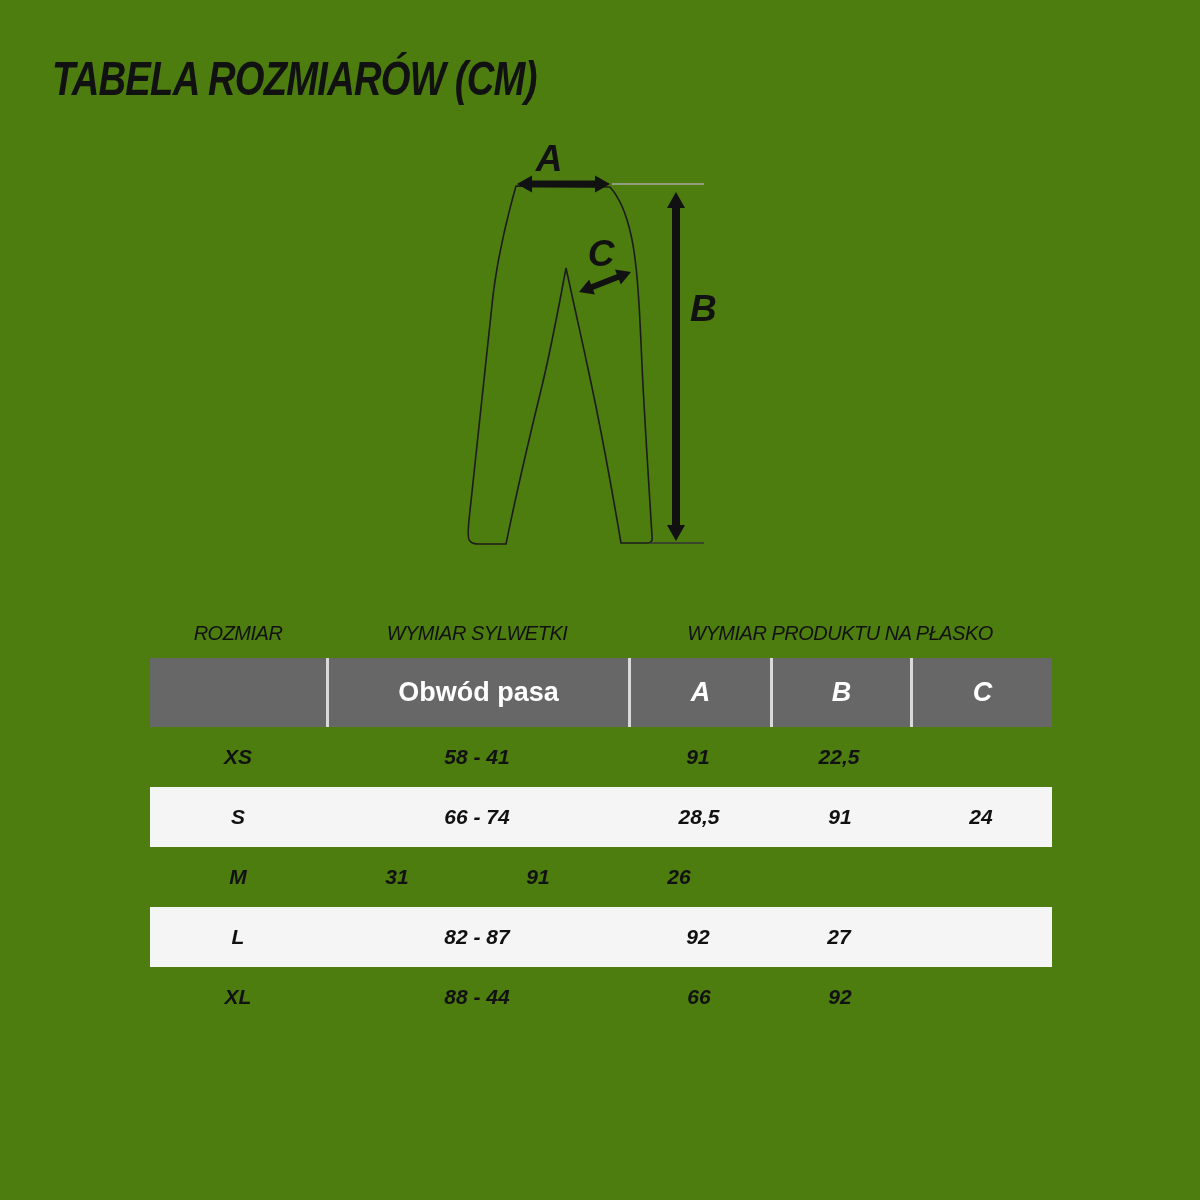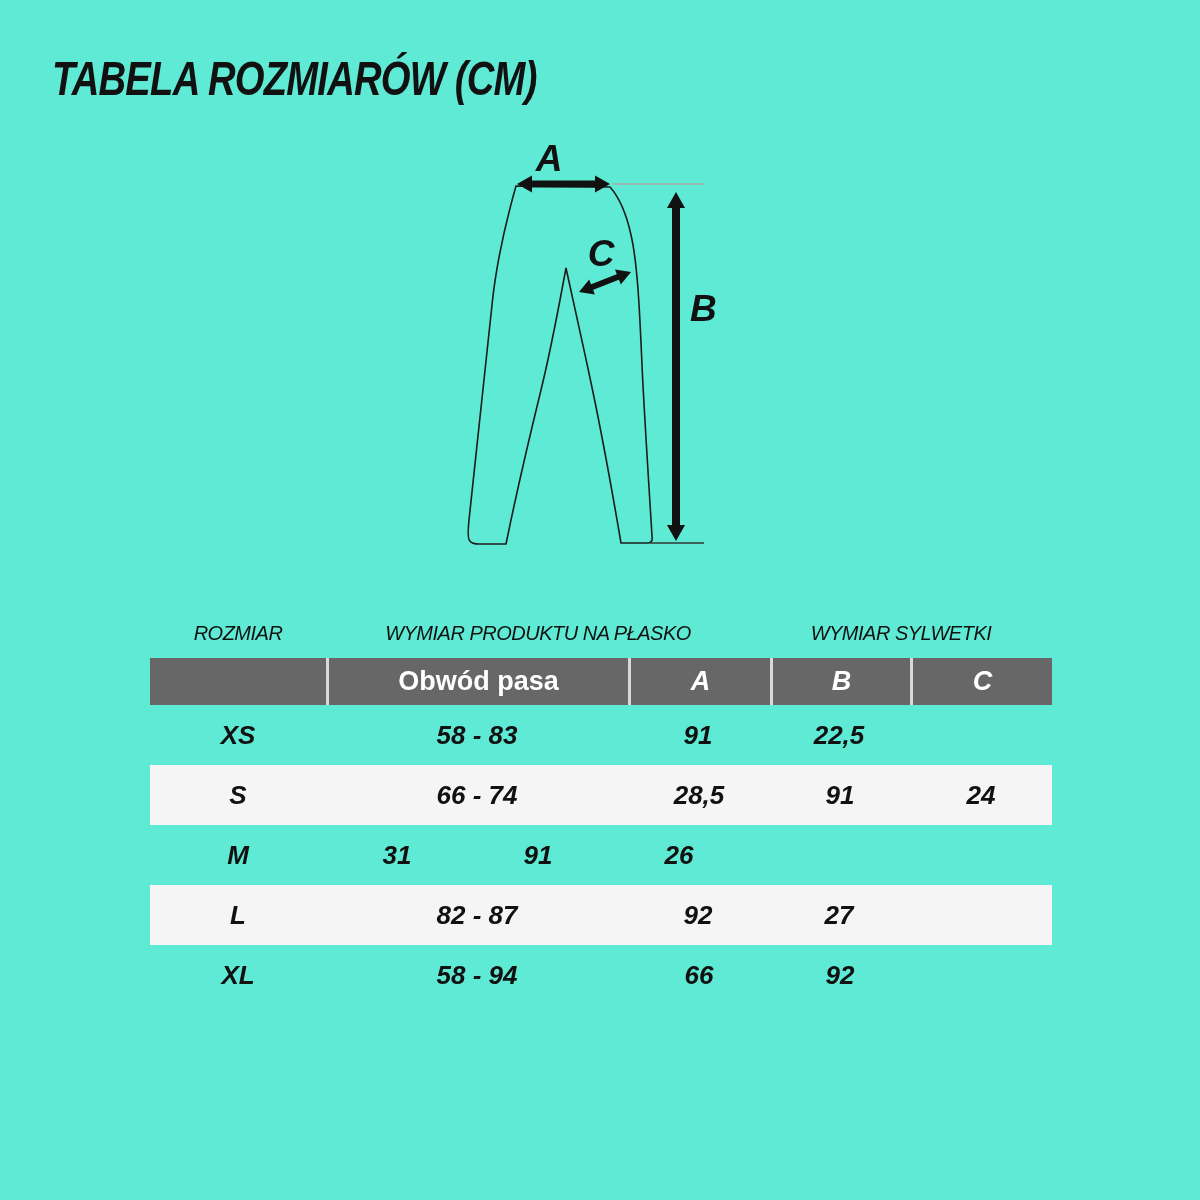--- a/index.html
+++ b/index.html
@@ -4,21 +4,21 @@
 <style>
   html, body {
     margin: 0;
     padding: 0;
     background: #ffffff;
   }
   .canvas {
     position: relative;
     width: 1200px;
     height: 1200px;
-    background: #5eead4;
+    background: #4d7c0f;
     overflow: hidden;
     font-family: "Liberation Sans", sans-serif;
     color: #111111;
   }
 
   
   .page-title {
     position: absolute;
     left: 52px;
     top: 50px;
@@ -70,21 +70,21 @@
     letter-spacing: -0.5px;
     color: #111111;
     white-space: nowrap;
   }
   .gh-1 { width: 176px; }
   .gh-2 { width: 302px; }
   .gh-3 { width: 424px; }
 
   .header-row {
     display: flex;
-    height: 47px;
+    height: 69px;
   }
   .header-cell {
     box-sizing: border-box;
     background: #676767;
     color: #ffffff;
     display: flex;
     align-items: center;
     justify-content: center;
     font-size: 27px;
     font-weight: 700;
@@ -95,21 +95,21 @@
   .data-row {
     display: flex;
     height: 60px;
   }
   .data-row.alt { background: #f5f5f5; }
   .cell {
     box-sizing: border-box;
     display: flex;
     align-items: center;
     justify-content: center;
-    font-size: 26px;
+    font-size: 21px;
     font-weight: 700;
     font-style: italic;
     color: #111111;
   }
   .col-size  { width: 176px; }
   .col-waist { width: 302px; }
   .col-a     { width: 142px; }
   .col-b     { width: 140px; }
   .col-c     { width: 142px; }
 </style>
@@ -165,35 +165,35 @@
       <text class="diag-letter" text-anchor="middle" x="549" y="171">A</text>
       <text class="diag-letter" x="690" y="321">B</text>
       <text class="diag-letter" text-anchor="middle" x="601" y="266">C</text>
     </svg>
   </div>
 
   <div class="size-table">
 
     <div class="group-headers">
       <div class="group-header gh-1">ROZMIAR</div>
+      <div class="group-header gh-2">WYMIAR SYLWETKI</div>
       <div class="group-header gh-3">WYMIAR PRODUKTU NA PŁASKO</div>
-      <div class="group-header gh-2">WYMIAR SYLWETKI</div>
     </div>
 
     <div class="header-row">
       <div class="header-cell col-size"></div>
       <div class="header-cell col-waist">Obwód pasa</div>
       <div class="header-cell col-a italic">A</div>
       <div class="header-cell col-b italic">B</div>
       <div class="header-cell col-c italic">C</div>
     </div>
 
     <div class="data-row">
       <div class="cell col-size">XS</div>
-      <div class="cell col-waist">58 - 83</div>
+      <div class="cell col-waist">58 - 41</div>
       <div class="cell col-b">91</div>
       <div class="cell col-c">22,5</div>
     </div>
 
     <div class="data-row alt">
       <div class="cell col-size">S</div>
       <div class="cell col-waist">66 - 74</div>
       <div class="cell col-a">28,5</div>
       <div class="cell col-b">91</div>
       <div class="cell col-c">24</div>
@@ -208,19 +208,19 @@
 
     <div class="data-row alt">
       <div class="cell col-size">L</div>
       <div class="cell col-waist">82 - 87</div>
       <div class="cell col-b">92</div>
       <div class="cell col-c">27</div>
     </div>
 
     <div class="data-row">
       <div class="cell col-size">XL</div>
-      <div class="cell col-waist">58 - 94</div>
+      <div class="cell col-waist">88 - 44</div>
       <div class="cell col-a">66</div>
       <div class="cell col-b">92</div>
     </div>
 
   </div>
 </div>
 
 </body></html>

